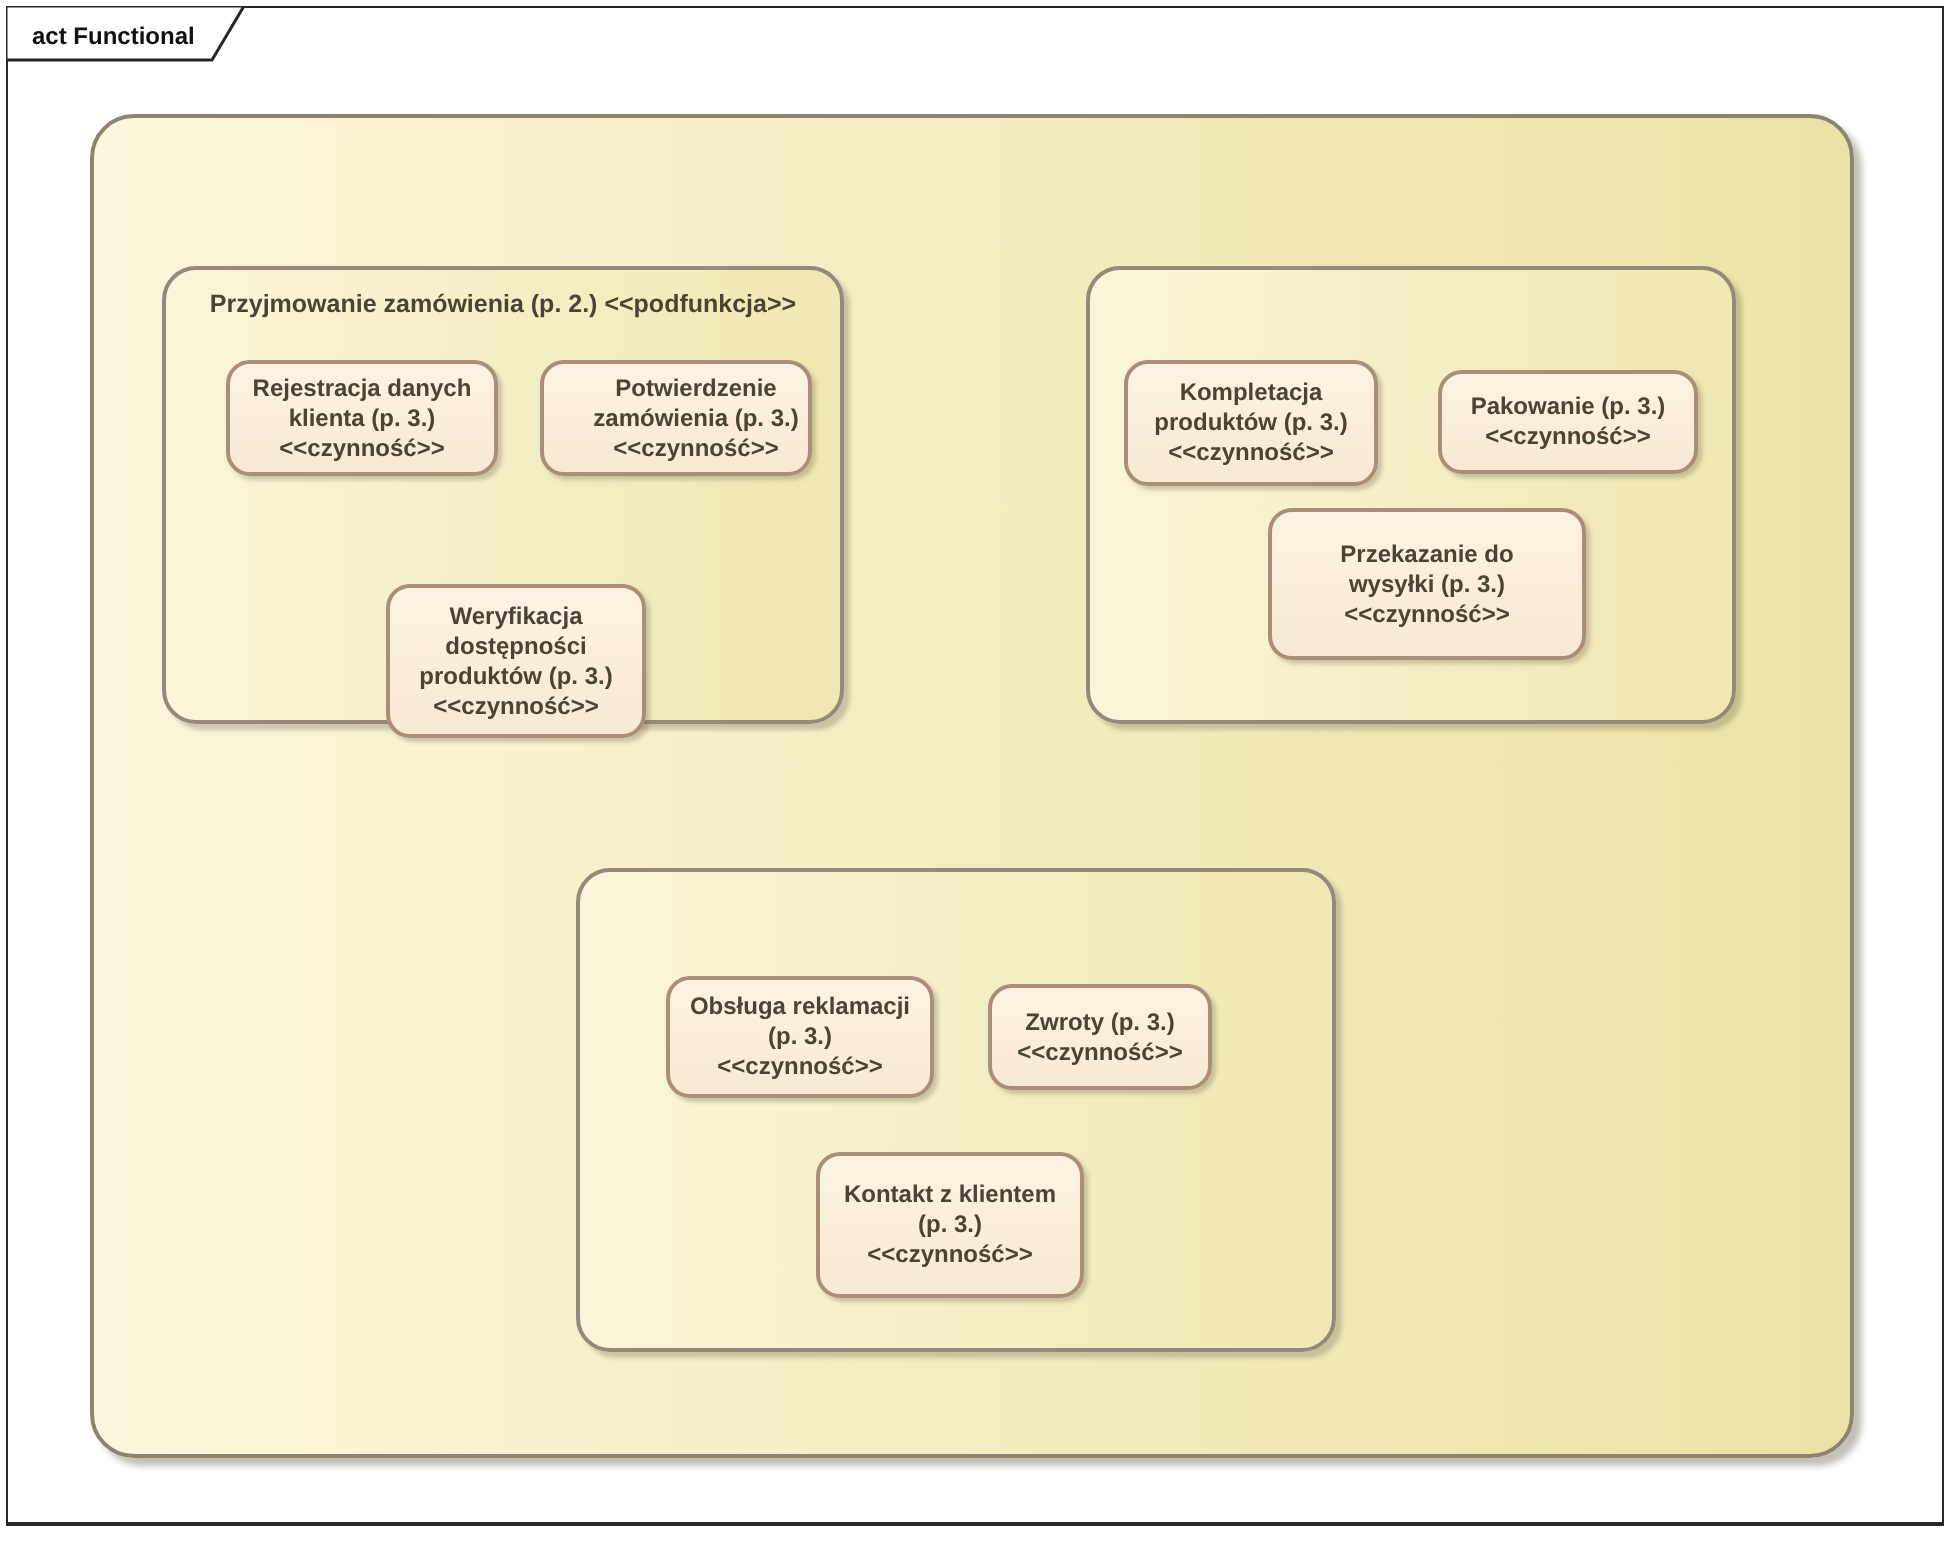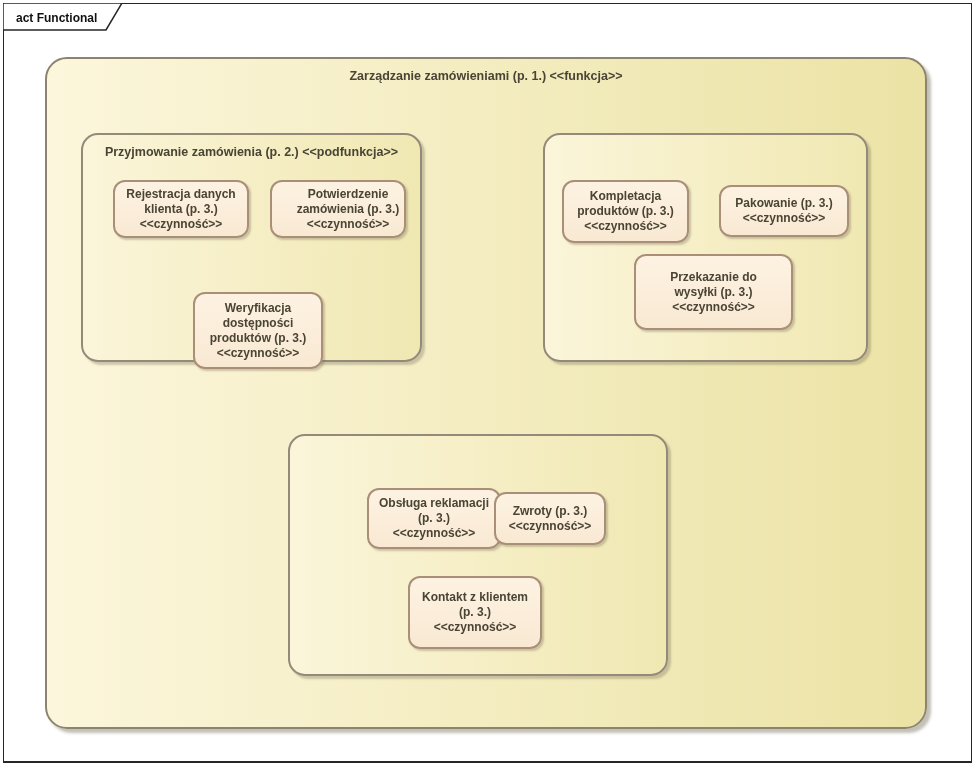--- a/index.html
+++ b/index.html
@@ -90,38 +90,37 @@
   }
   
   .a-1-0 { left: 30px;  top: 45px;  width: 136px; height: 58px; }
   .a-1-1 { left: 187px; top: 45px;  width: 136px; height: 58px; padding-left: 24px; }
   .a-1-2 { left: 110px; top: 130px; width: 130px; height: 77px; margin-top: 27px; }
   
   .a-2-0 { left: 17px;  top: 45px;  width: 127px; height: 63px; }
   .a-2-1 { left: 174px; top: 50px;  width: 130px; height: 52px; }
   .a-2-2 { left: 89px;  top: 119px; width: 159px; height: 76px; }
   
-  .a-3-0 { left: 43px;  top: 52px;  width: 134px; height: 61px; margin-left: 34px; }
+  .a-3-0 { left: 43px;  top: 52px;  width: 134px; height: 61px; }
   .a-3-1 { left: 204px; top: 56px;  width: 112px; height: 53px; }
   .a-3-2 { left: 118px; top: 140px; width: 134px; height: 73px; }
 </style>
 </head>
 <body>
 
 <div class="frame"></div>
 
 <div class="frame-tab">
   <svg width="130" height="28">
     <polygon points="0,0 119,0 103,27 0,27" fill="#ffffff" stroke="#262626" stroke-width="1.5"></polygon>
   </svg>
   <span class="frame-tab-label">act Functional</span>
 </div>
 
 <div class="root-node">
-  <div class="node-title">Zarządzanie zamówieniami (p. 1.) &lt;&lt;funkcja&gt;&gt;</div>
 
   <div class="group group-1">
     <div class="node-title">Przyjmowanie zamówienia (p. 2.) &lt;&lt;podfunkcja&gt;&gt;</div>
     <div class="activity a-1-0">
       <span class="activity-label">Rejestracja danych
 klienta (p. 3.)
 &lt;&lt;czynność&gt;&gt;</span>
     </div>
     <div class="activity a-1-1">
       <span class="activity-label">Potwierdzenie

